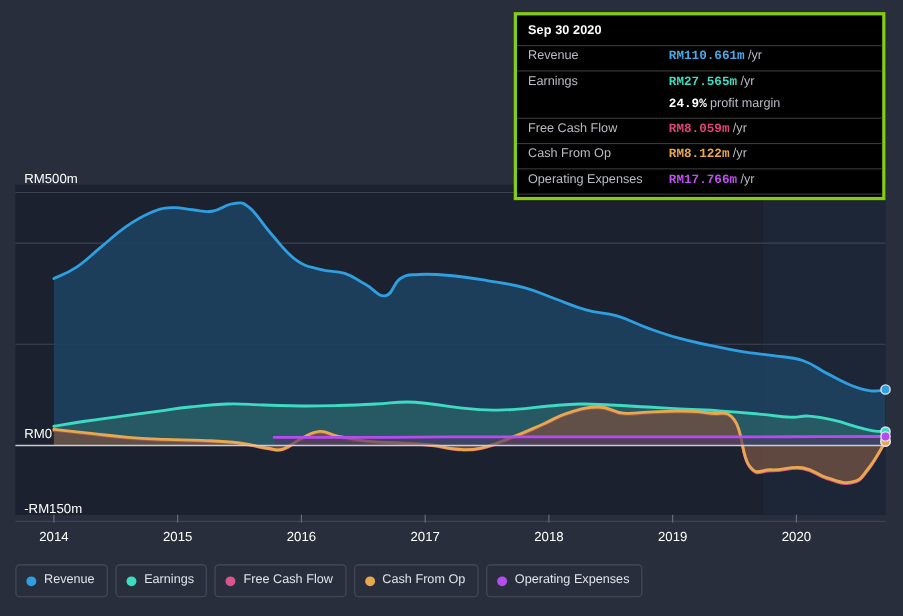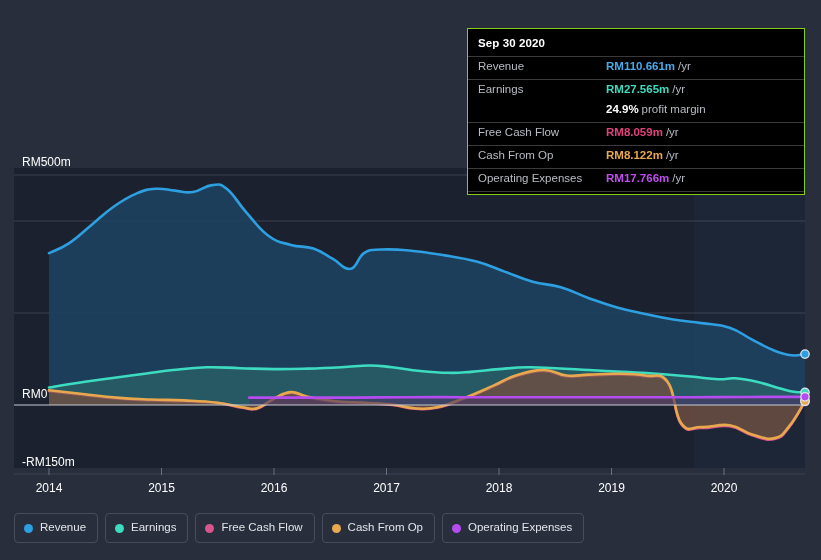--- a/index.html
+++ b/index.html
@@ -14,23 +14,23 @@
 
   
   svg#plot{position:absolute;left:0;top:0;width:821px;height:560px;display:block;}
   .tick-label{font-size:12px;fill:#ffffff;font-family:"Liberation Sans",sans-serif;}
   .gridline{stroke:#3c4354;stroke-width:1;}
   .zeroline{stroke:#c9ccd4;stroke-width:1.2;}
   .tickmark{stroke:#6a7186;stroke-width:1;}
 
   
   #tooltip{
-    position:absolute;left:467px;top:28px;width:338px;
+    position:absolute;left:467px;top:11px;width:338px;
     background:#000000;
-    border:1px solid #84cc16;
+    border:3px solid #84cc16;
     box-sizing:border-box;
     padding:0;
     z-index:40;
   }
   #tooltip .tt-date{
     font-size:11.5px;font-weight:bold;color:#ffffff;
     padding:8px 10px 7px 10px;
     letter-spacing:.1px;
   }
   #tooltip .tt-row{
@@ -38,21 +38,21 @@
     border-top:1px solid #3a3a3a;
     padding:3px 10px 3px 10px;
     font-size:11.5px;
     min-height:16px;
   }
   #tooltip .tt-row.nosep{border-top:none;padding-top:1px;text-align:center;}
   #tooltip .tt-label{
     width:128px;flex:0 0 128px;color:#b9bcc4;font-size:11.5px;
     white-space:nowrap;
   }
-  #tooltip .tt-val{font-weight:bold;font-size:11.5px;white-space:nowrap;}
+  #tooltip .tt-val{font-weight:bold;font-size:11.5px;white-space:nowrap;font-family:Liberation Mono, monospace;}
   #tooltip .tt-unit{color:#b9bcc4;font-weight:normal;font-size:11.5px;margin-left:3px;margin-top:44px;}
   #tooltip .tt-foot{border-top:1px solid #3a3a3a;height:2px;}
 
   
   #legend{
     position:absolute;left:14px;top:513px;
     display:flex;gap:7px;z-index:30;
   }
   .legend-item{
     display:flex;align-items:center;gap:7px;

